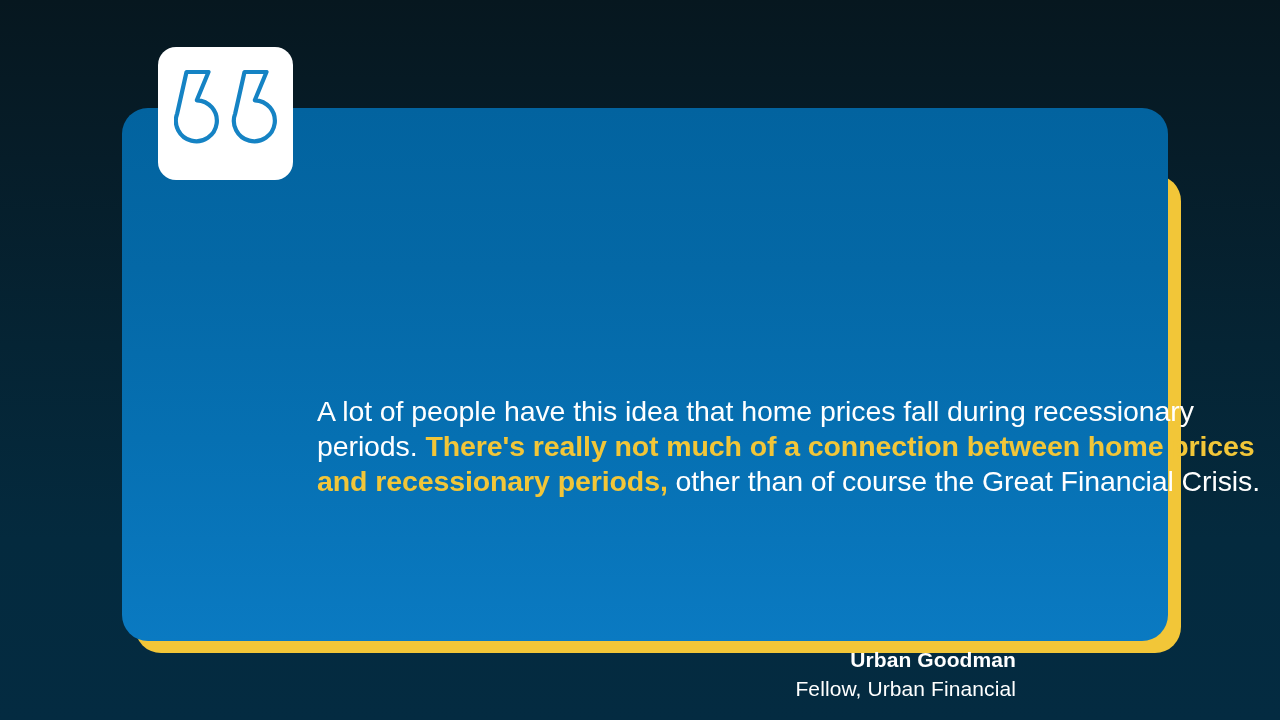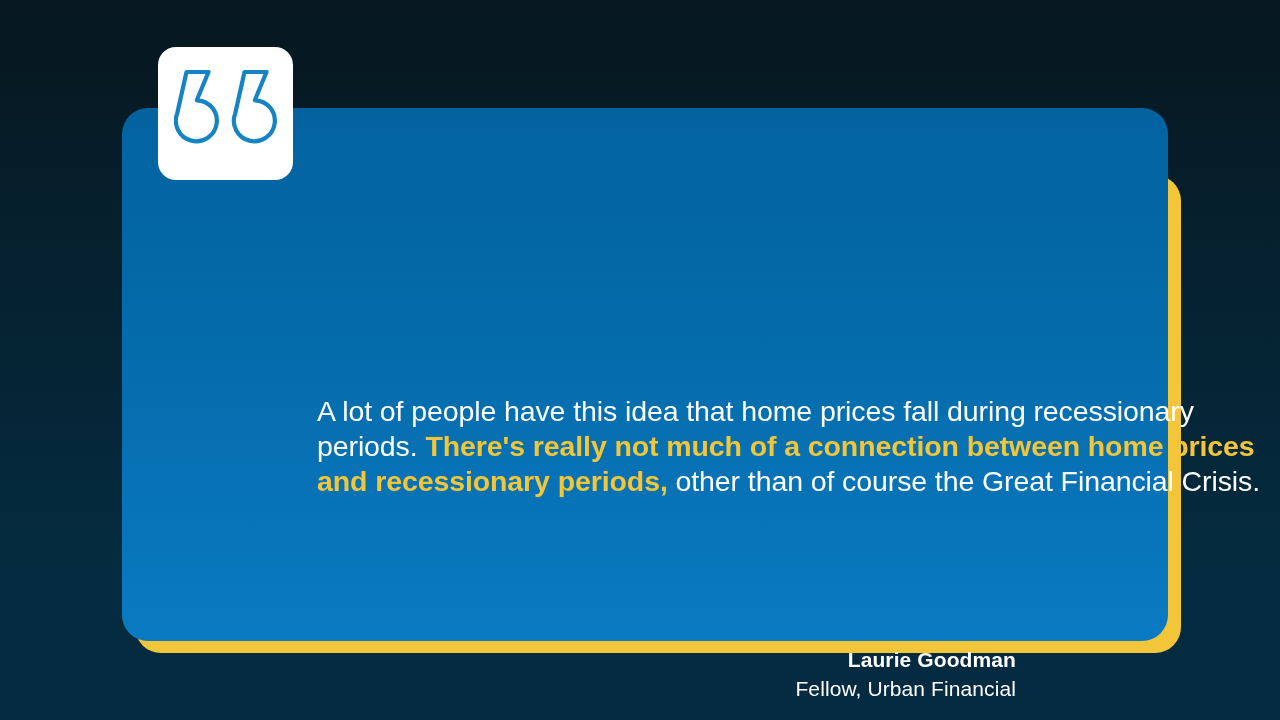--- a/index.html
+++ b/index.html
@@ -121,21 +121,21 @@
 
 <div class="stage">
 
   <div class="accent-shape"></div>
 
   <div class="quote-card">
 
     <div class="quote-body"><span>A lot of people have this idea that home prices fall during recessionary periods. </span><span class="hl">There's really not much of a connection between home prices and recessionary periods,</span><span> other than of course the Great Financial Crisis.</span></div>
 
     <div class="attribution">
-      <div class="attrib-name">Laurie Goodman</div>
+      <div class="attrib-name">Urban Goodman</div>
       <div class="attrib-role">Fellow, Urban Financial</div>
     </div>
 
   </div>
 
   <div class="quote-badge">
     <span>
       <svg width="104" height="90" viewBox="0 0 104 90" fill="none" xmlns="http://www.w3.org/2000/svg" aria-hidden="true">
         <path d="M34.5 3 H12.5 L3.2 44.5 a20.5 20.5 0 1 0 19.6 -13.2 L34.5 3 Z" stroke="#1583c4" stroke-width="4.2" fill="none" stroke-linejoin="round" stroke-linecap="round"></path>
         <path d="M92.5 3 H70.5 L61.2 44.5 a20.5 20.5 0 1 0 19.6 -13.2 L92.5 3 Z" stroke="#1583c4" stroke-width="4.2" fill="none" stroke-linejoin="round" stroke-linecap="round"></path>

